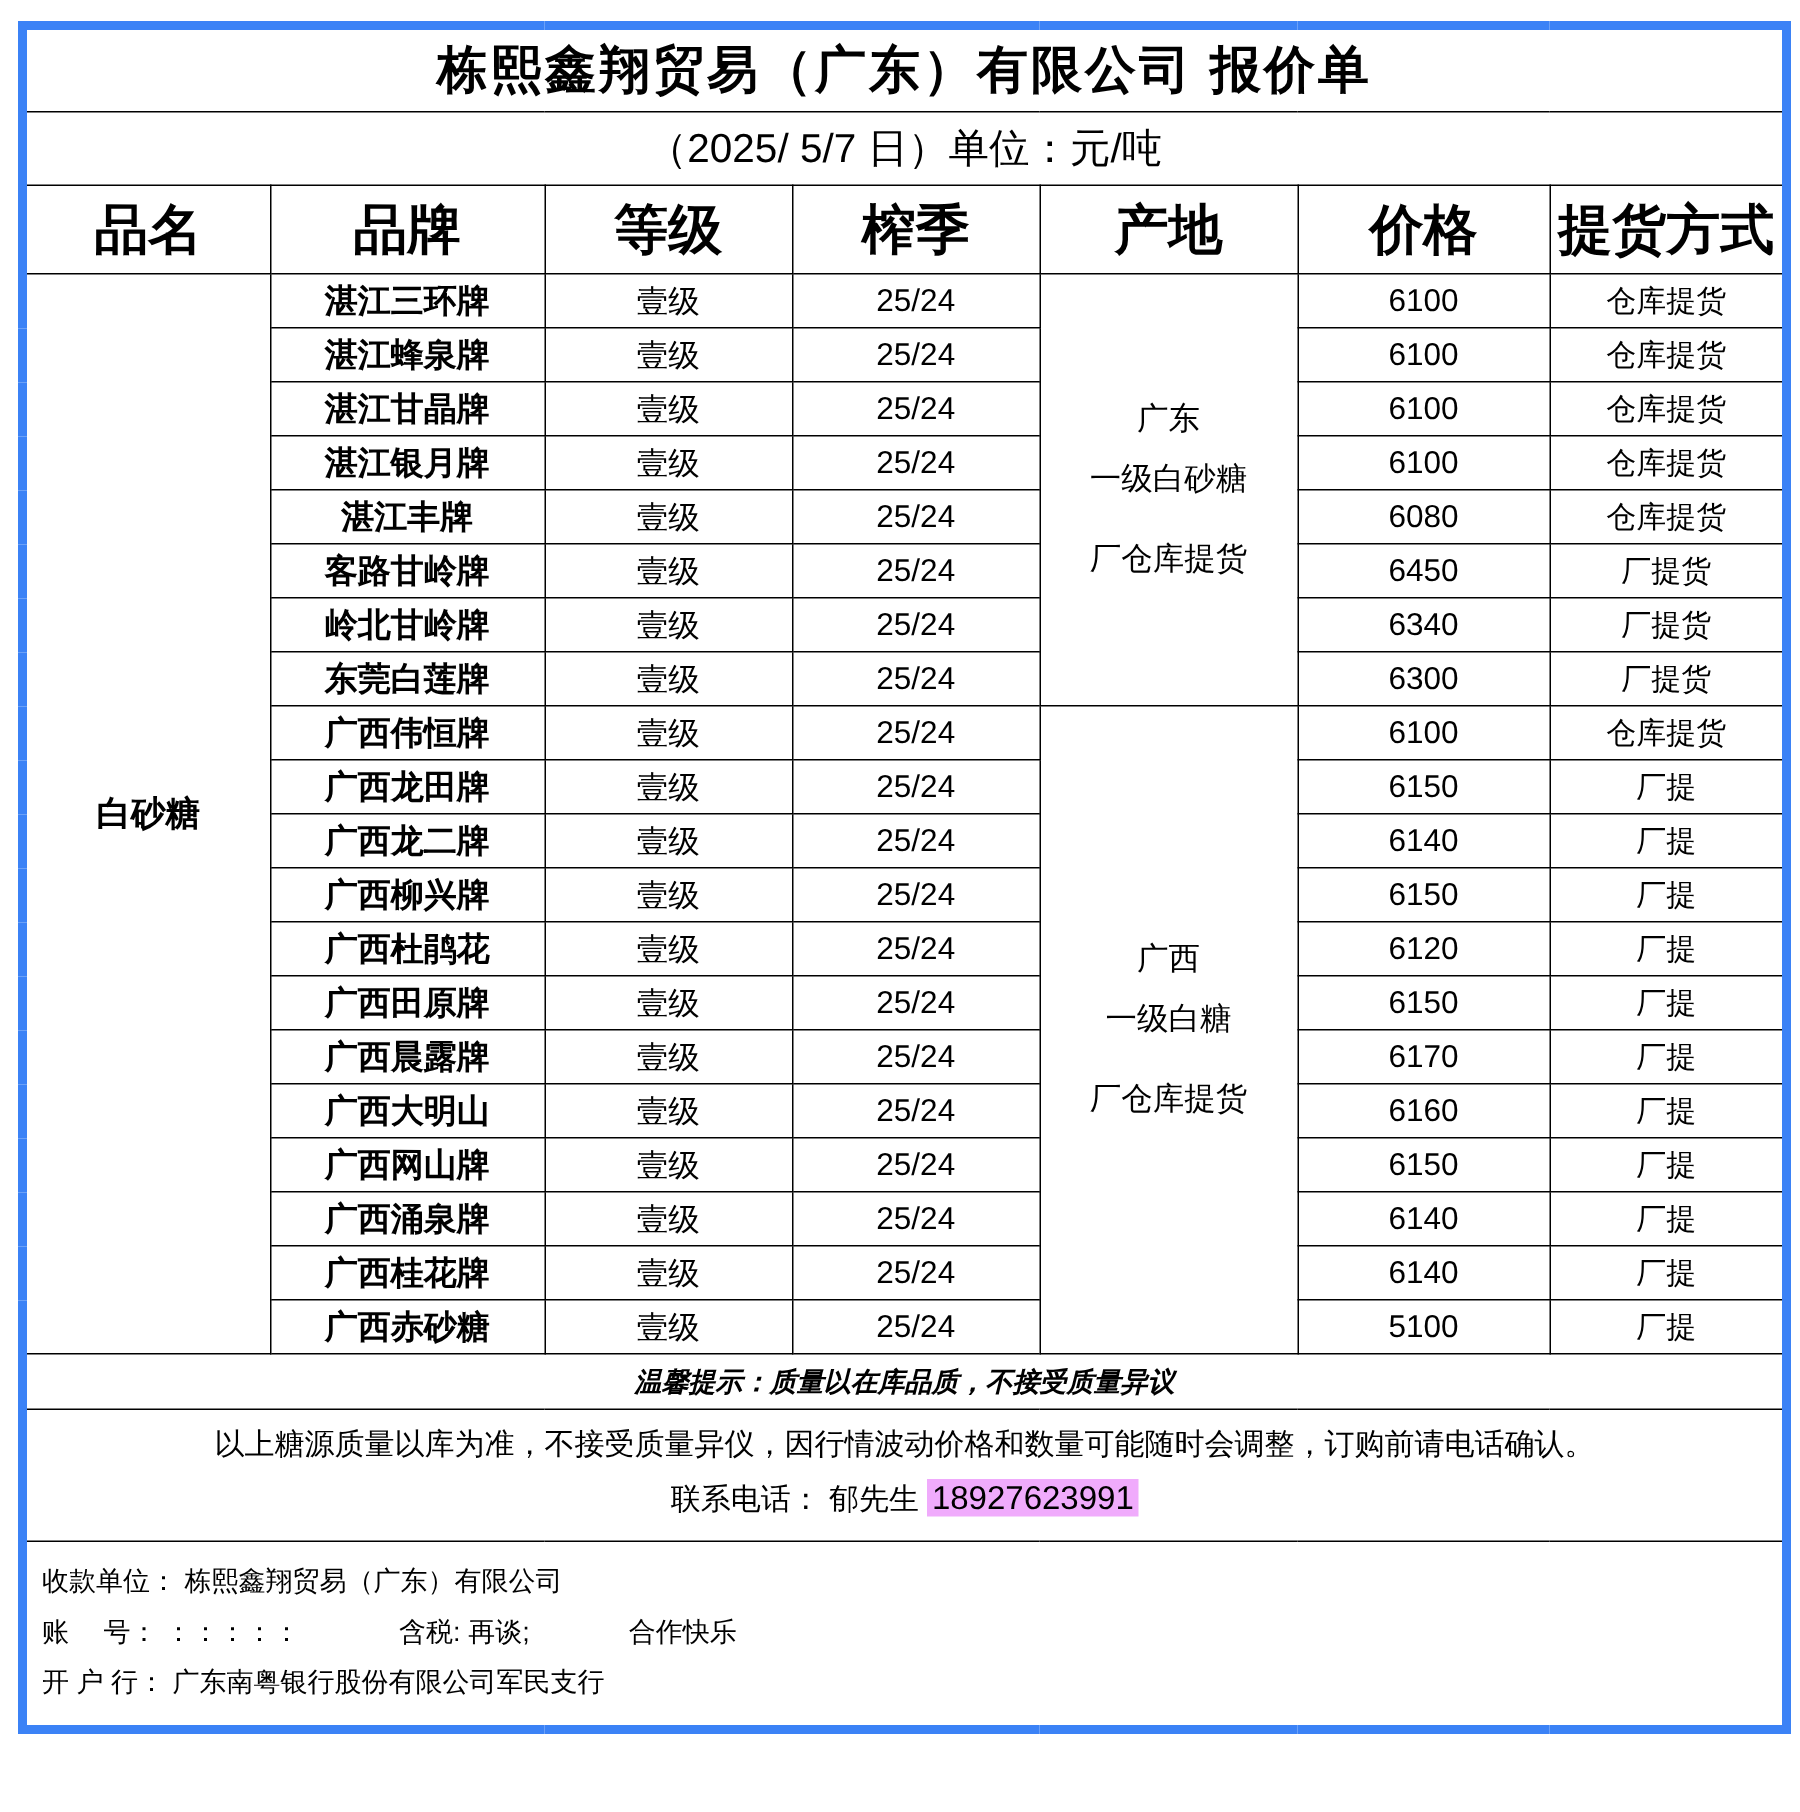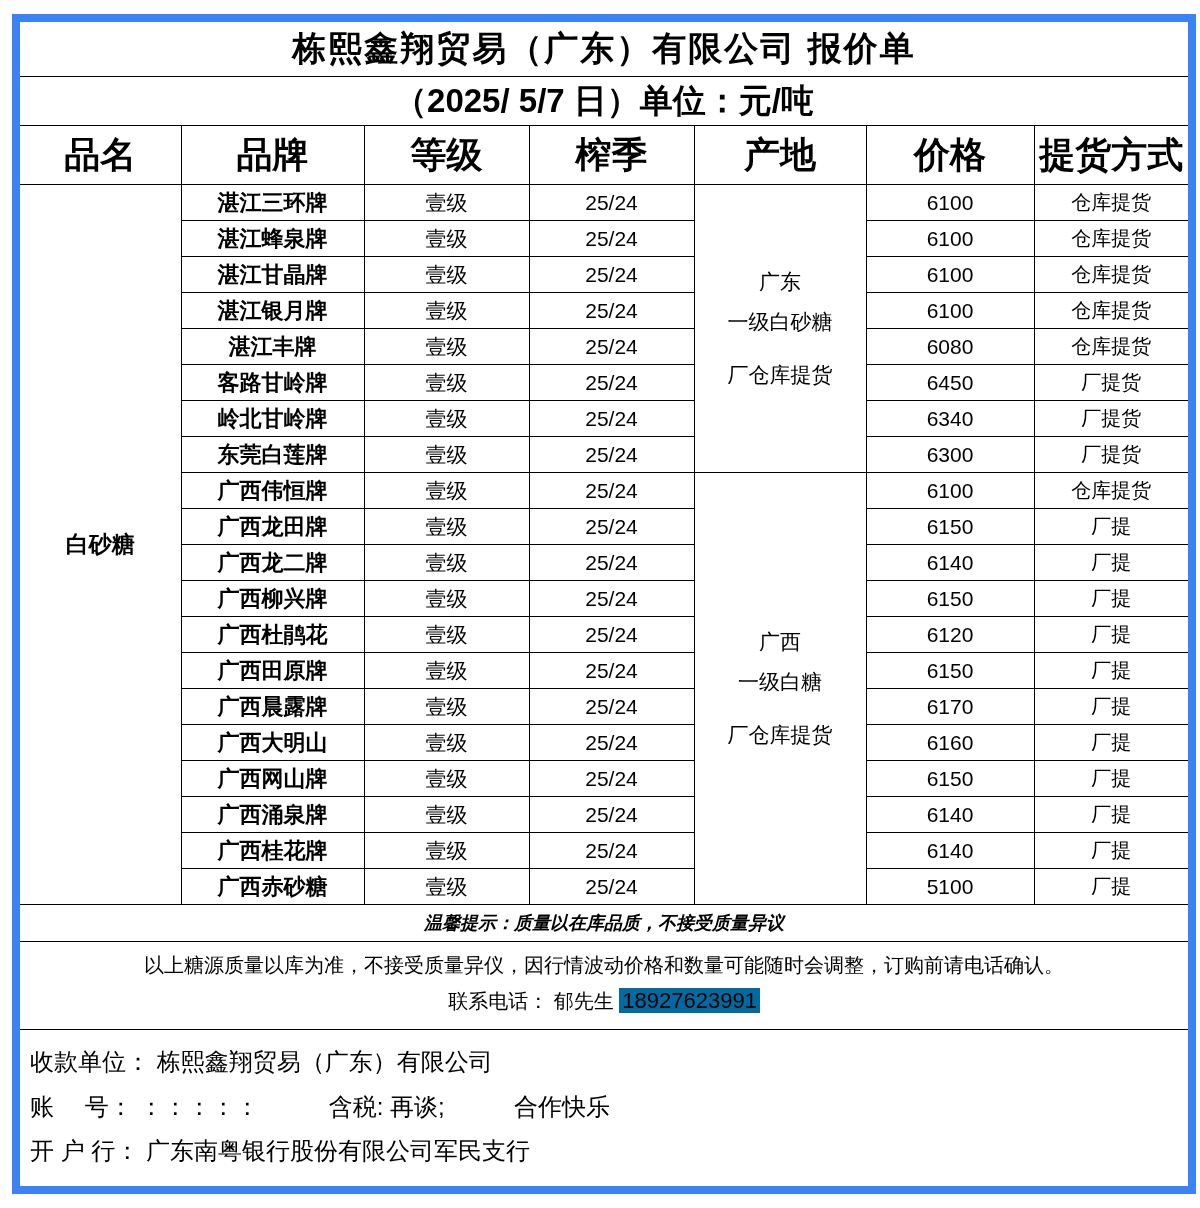--- a/index.html
+++ b/index.html
@@ -18,38 +18,38 @@
     position: relative;
     width: 1200px;
     height: 1208px;
     box-sizing: border-box;
     padding: 14px 12px 8px 12px;
   }
   table.quote {
     width: 1176px;
     border-collapse: collapse;
     table-layout: fixed;
-    border: 8px solid #3b82f6;
+    border: 6px solid #3b82f6;
   }
   table.quote td, table.quote th {
     border: 1px solid #000;
     text-align: center;
     vertical-align: middle;
     padding: 0;
   }
   .title-cell {
     height: 54px;
     font-size: 34px;
     font-weight: bold;
     letter-spacing: 2px;
   }
   .subtitle-cell {
     height: 48px;
-    font-size: 33px;
-    font-weight: bold;
+    font-size: 27px;
+    font-weight: normal;
   }
   .hdr-cell {
     height: 58px;
     font-size: 36px;
     font-weight: bold;
   }
   .prod-cell {
     font-size: 23px;
     font-weight: bold;
   }
@@ -84,28 +84,28 @@
     text-align: left;
     padding-left: 10px;
   }
   .note-block {
     padding: 6px 10px 10px 10px;
     text-align: center;
     font-size: 20px;
     line-height: 1.7;
   }
   .phone-hl {
-    background: #0369a1;
+    background: #f0abfc;
     font-size: 22px;
     padding: 0 3px;
   }
   .foot-block {
     padding: 10px 10px 12px 10px;
     text-align: left;
-    font-size: 24px;
+    font-size: 18px;
     line-height: 1.85;
   }
   .foot-block .sp {
     display: inline-block;
     width: 56px;
   }
 </style>
 </head>
 <body>
 

